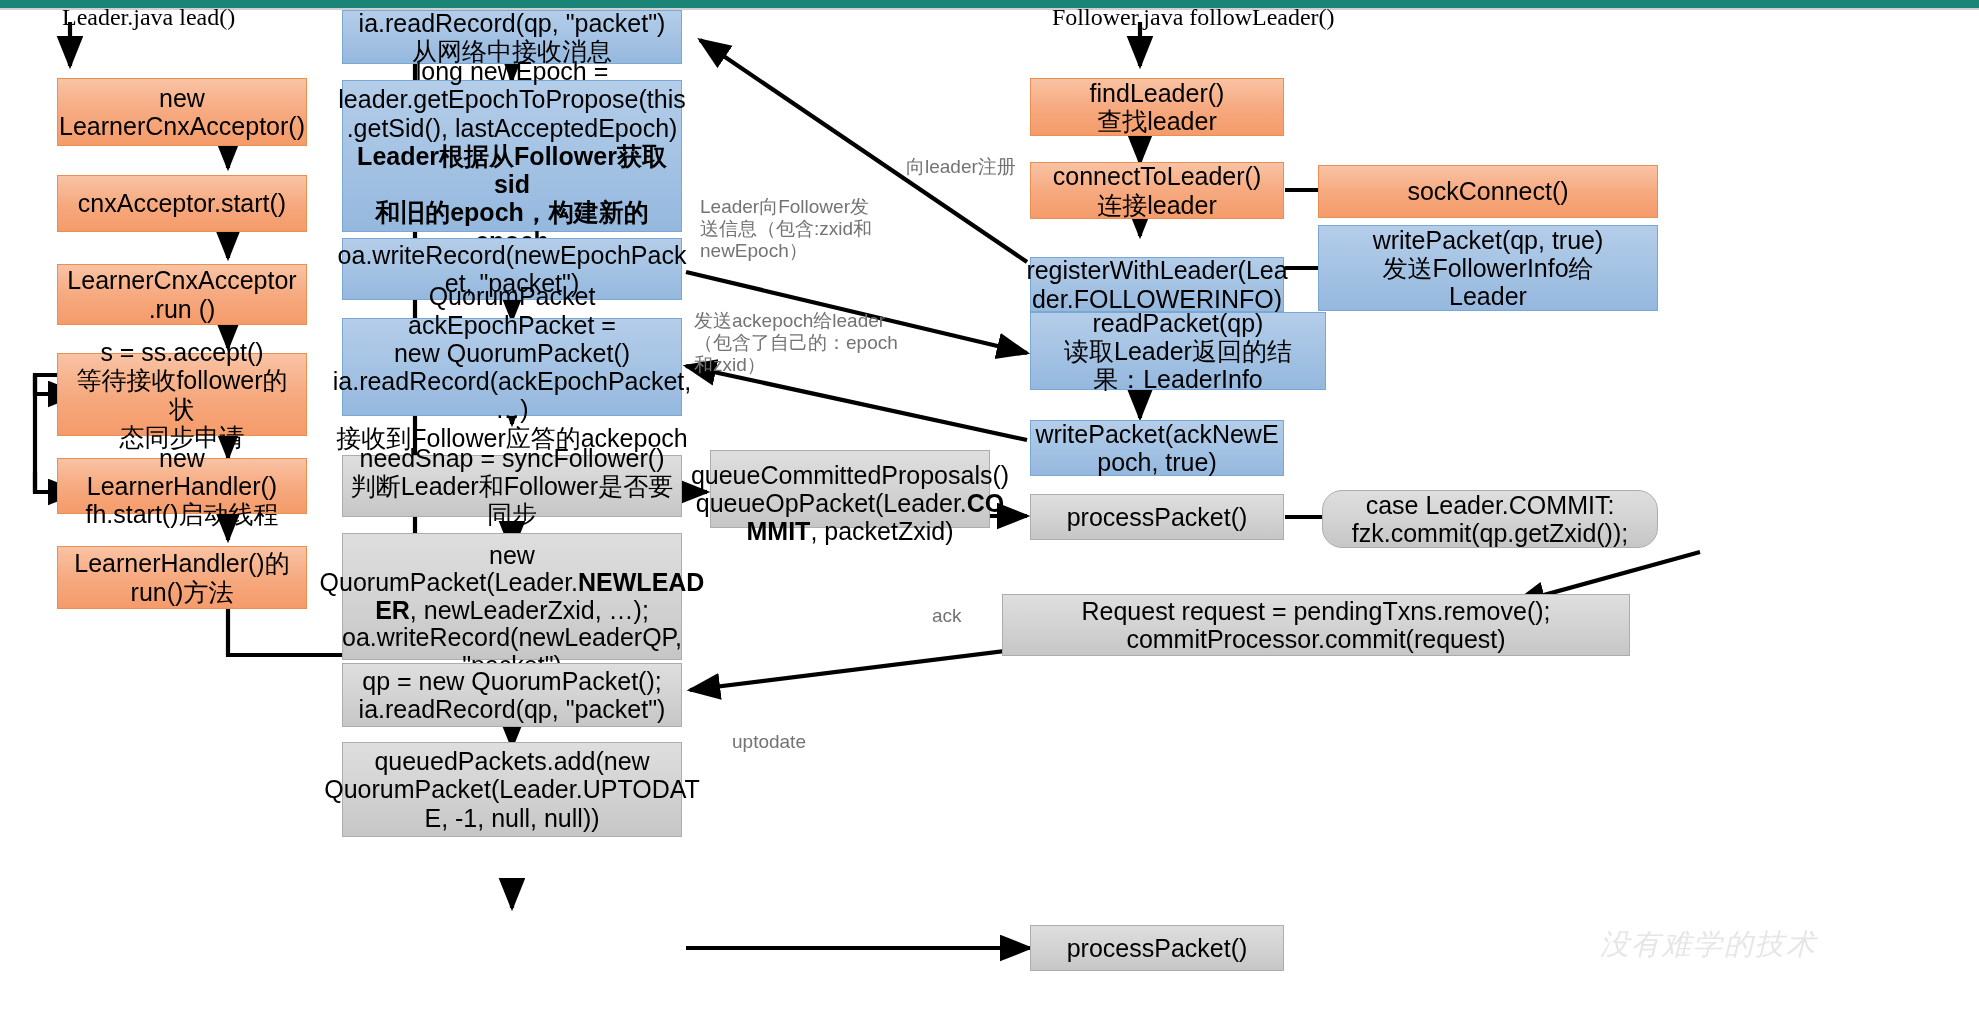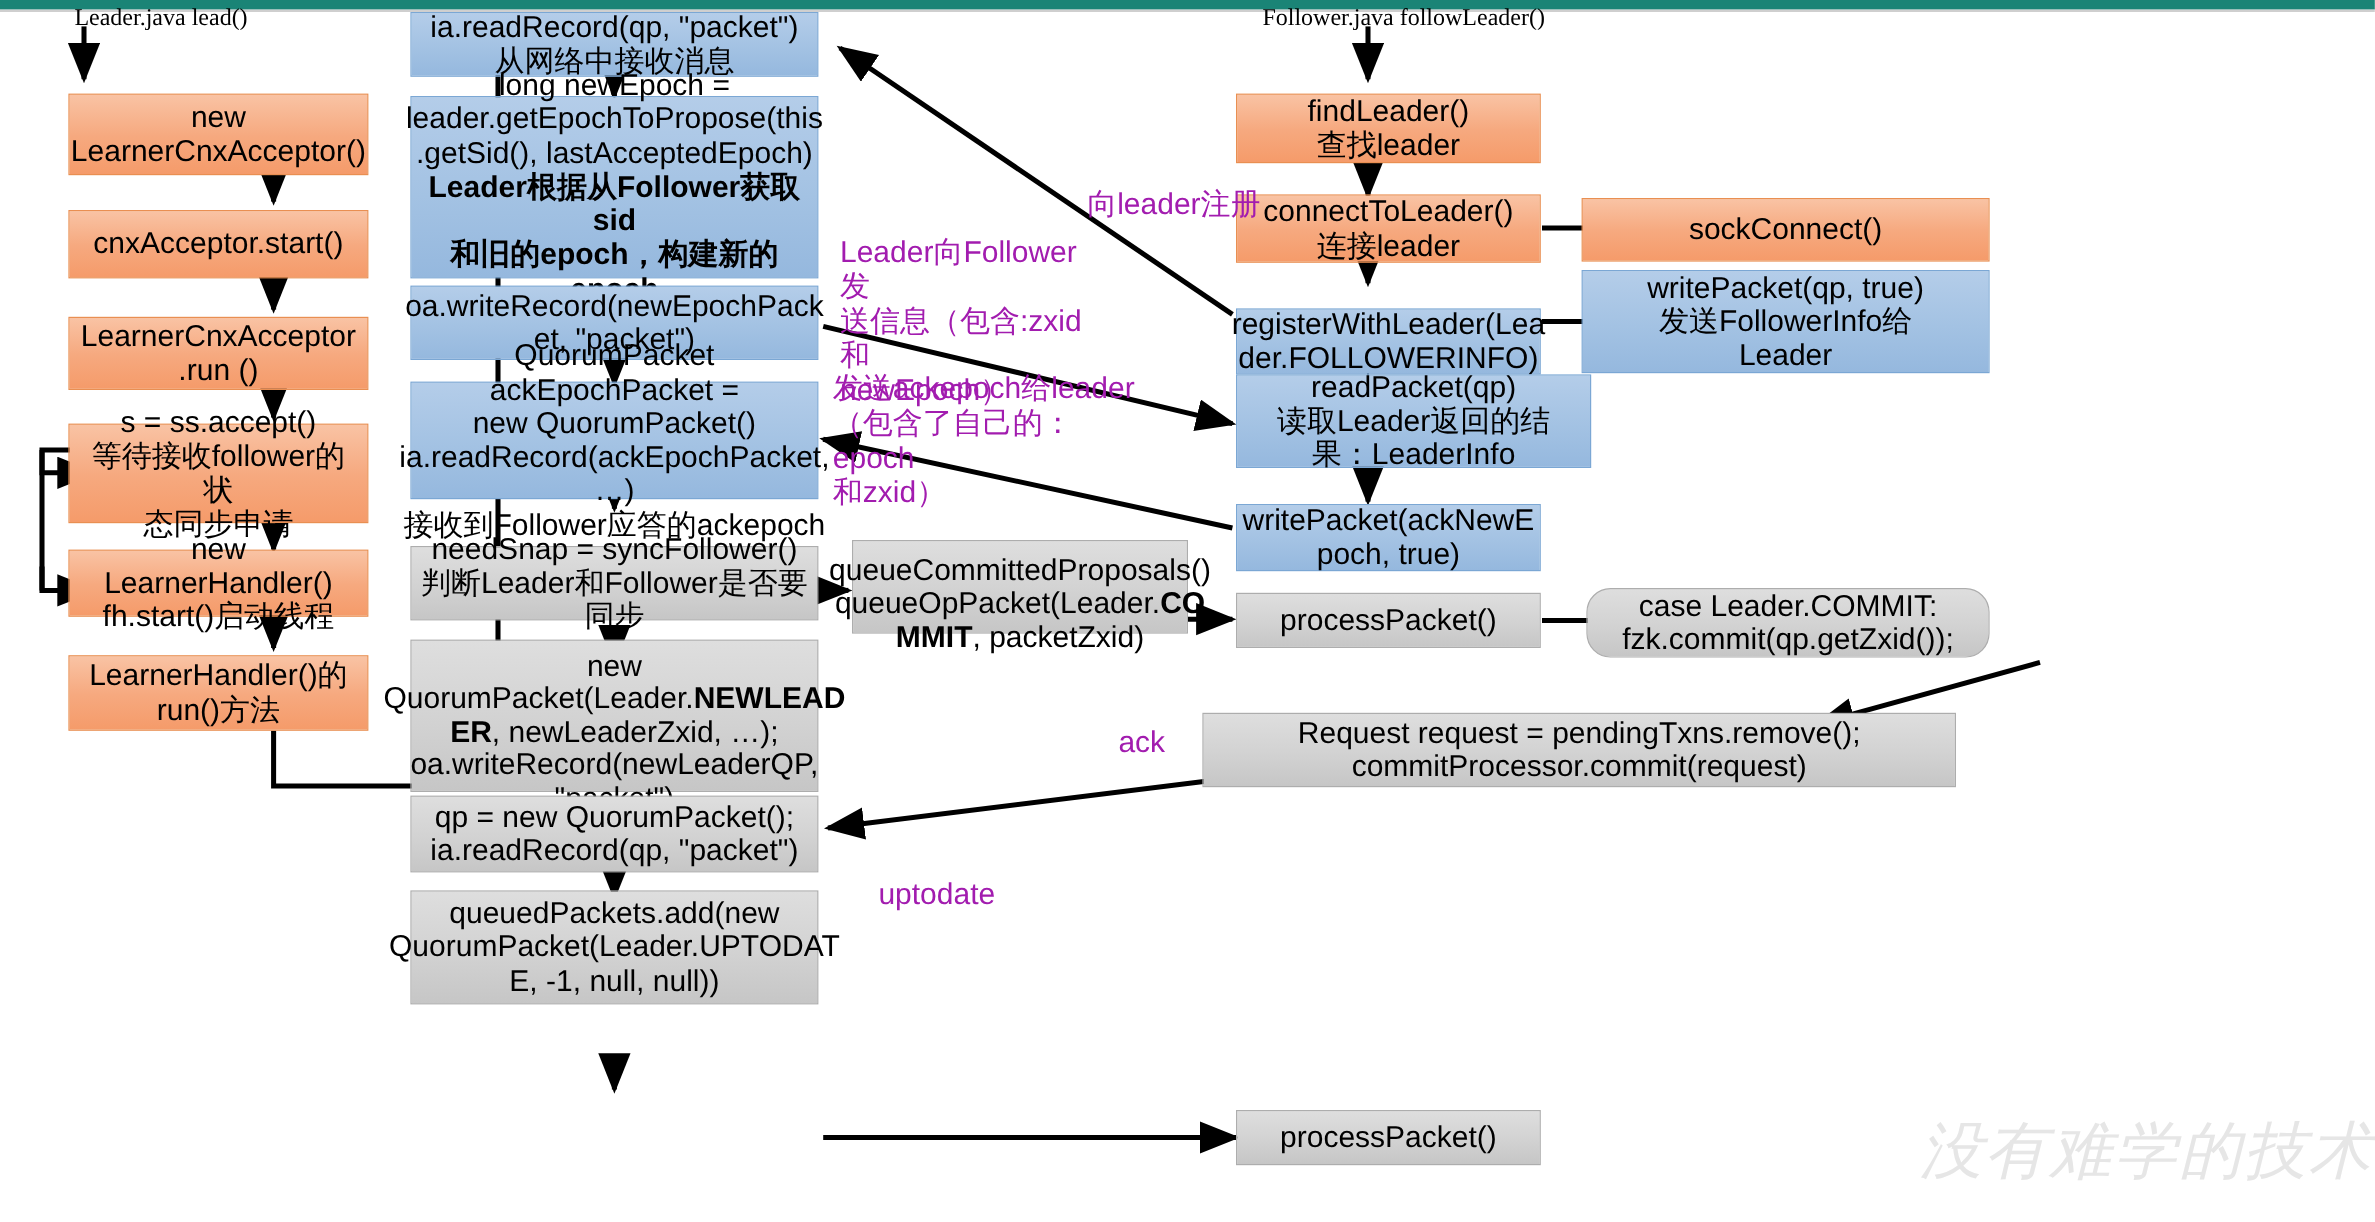--- a/index.html
+++ b/index.html
@@ -10,21 +10,21 @@
     overflow:hidden;
     position:relative;
   }
   #stage{position:absolute;left:0;top:0;width:1979px;height:1018px;}
   .topband{position:absolute;left:0;top:0;width:1979px;height:8px;background:#1a8476;}
   .topband-shadow{position:absolute;left:0;top:8px;width:1979px;height:2px;background:#cfcfcf;}
 
   .hdr{
     position:absolute;
     font-family:"Liberation Serif","DejaVu Serif",serif;
-    font-size:20px;color:#000;white-space:nowrap;
+    font-size:24px;color:#000;white-space:nowrap;
   }
 
   .node{
     position:absolute;
     box-sizing:border-box;
     display:flex;align-items:center;justify-content:center;
     text-align:center;
     font-size:25px;
     line-height:1.13;
     color:#000;
@@ -40,33 +40,33 @@
     border:1px solid #7ba7d4;
   }
   .gray{
     background:linear-gradient(180deg,#dedede 0%,#d2d2d2 55%,#c6c6c6 100%);
     border:1px solid #adadad;
   }
   .node b{font-weight:bold;}
 
   .lbl{
     position:absolute;
-    font-size:25px;
+    font-size:19px;
     line-height:1.15;
-    color:#a21caf;
+    color:#737373;
     white-space:pre-line;
     text-align:center;
   }
   .lbl.left{text-align:left;}
 
   .watermark{
     position:absolute;
     left:1600px;top:925px;
     font-family:"Liberation Serif","DejaVu Serif",serif;
-    font-size:52px;
+    font-size:29px;
     color:#e6e6e6;
     font-style:italic;
     white-space:nowrap;
     letter-spacing:2px;
   }
   svg.edges{position:absolute;left:0;top:0;width:1979px;height:1018px;pointer-events:none;}
 </style>
 </head>
 <body>
 

